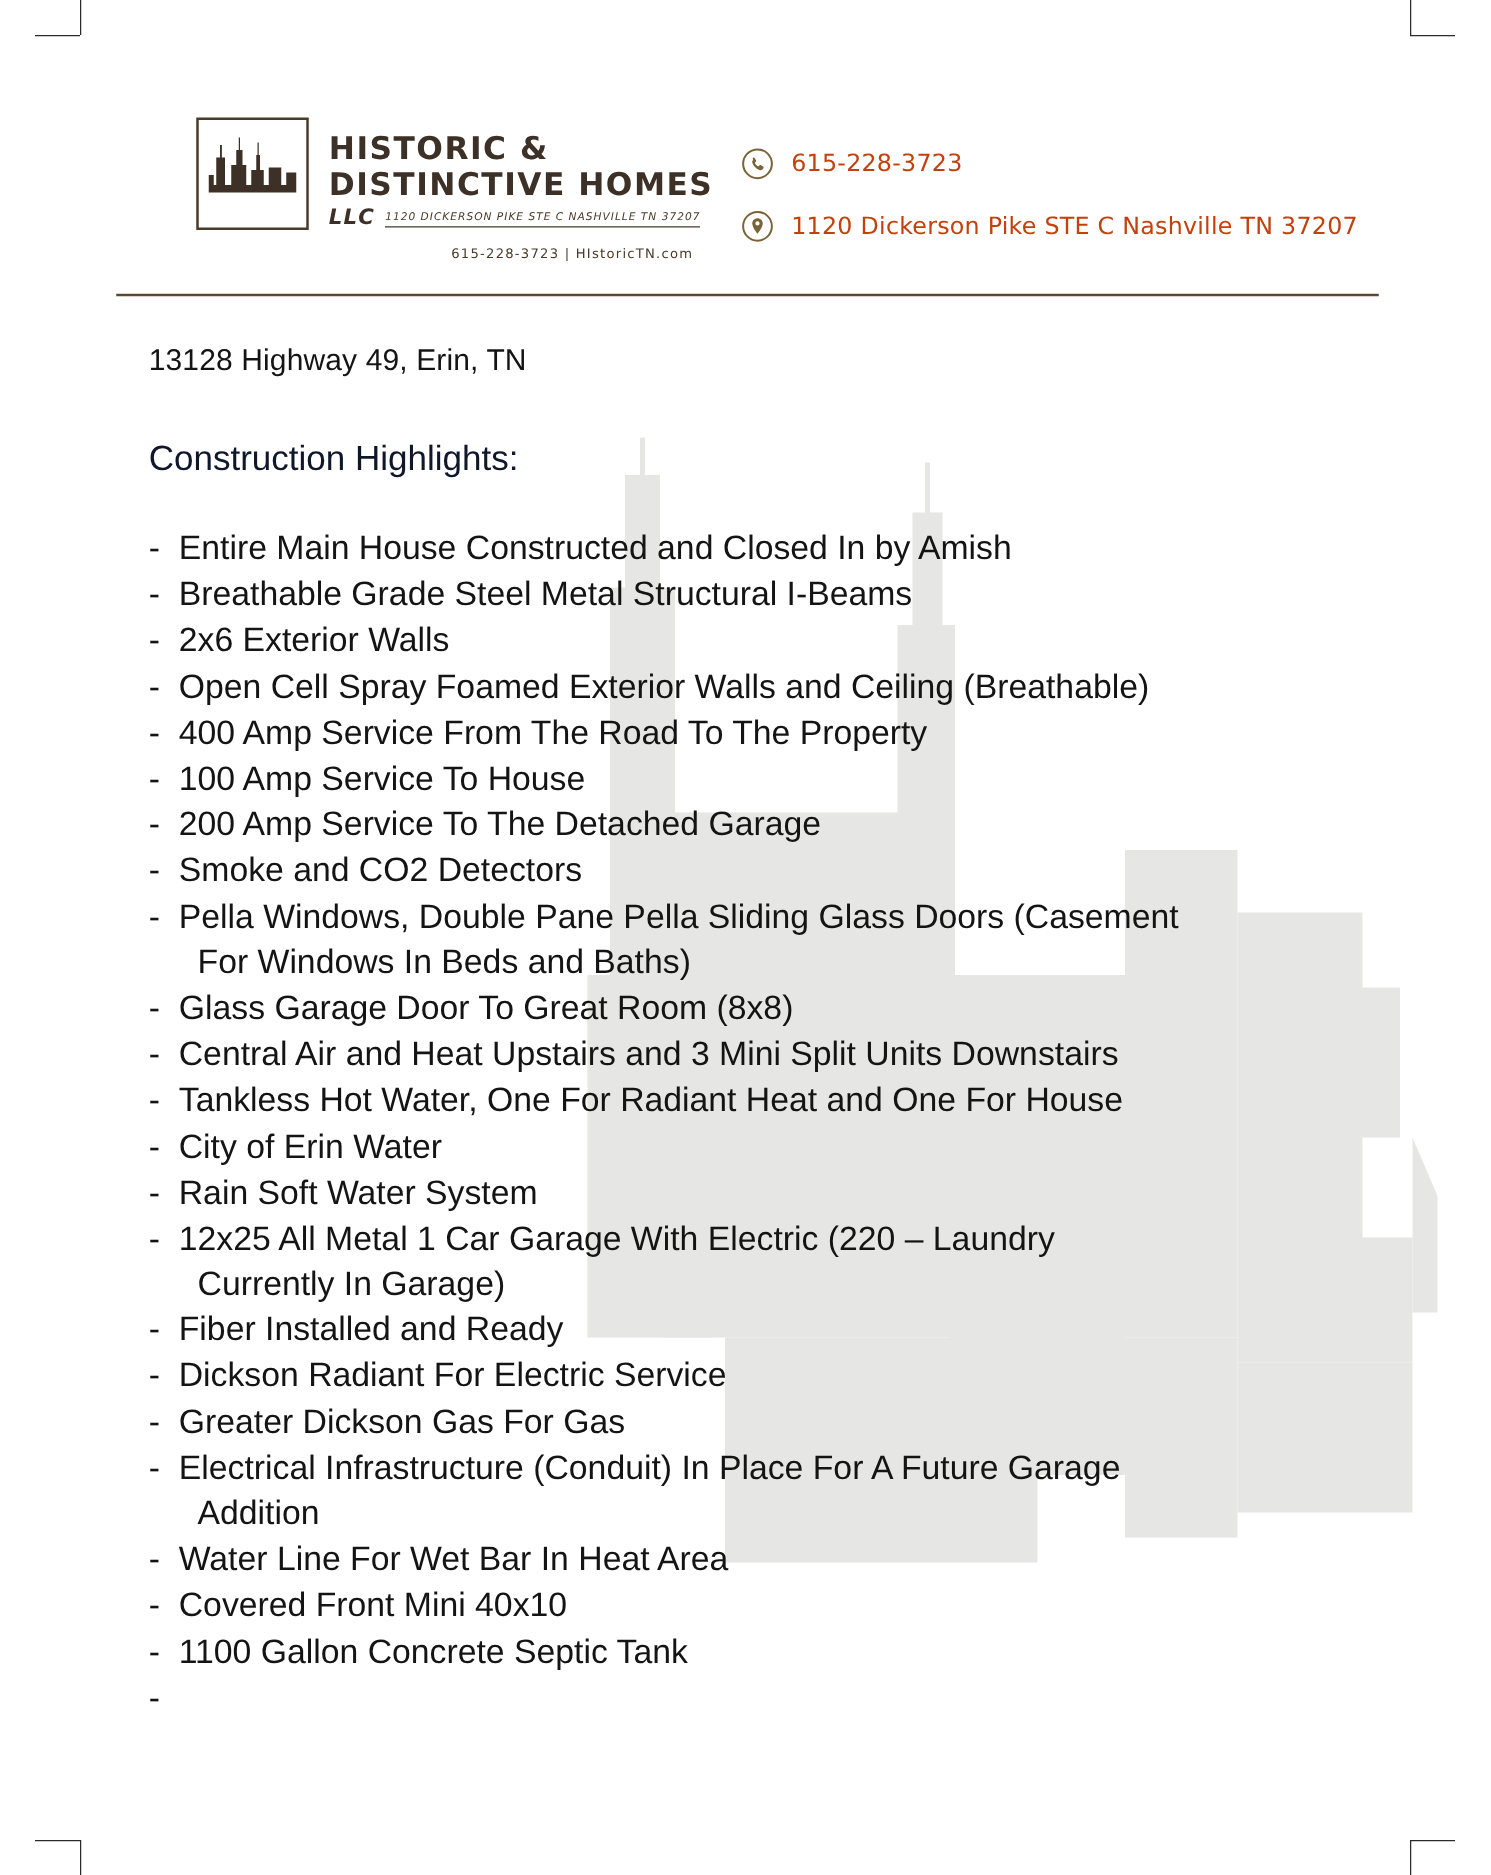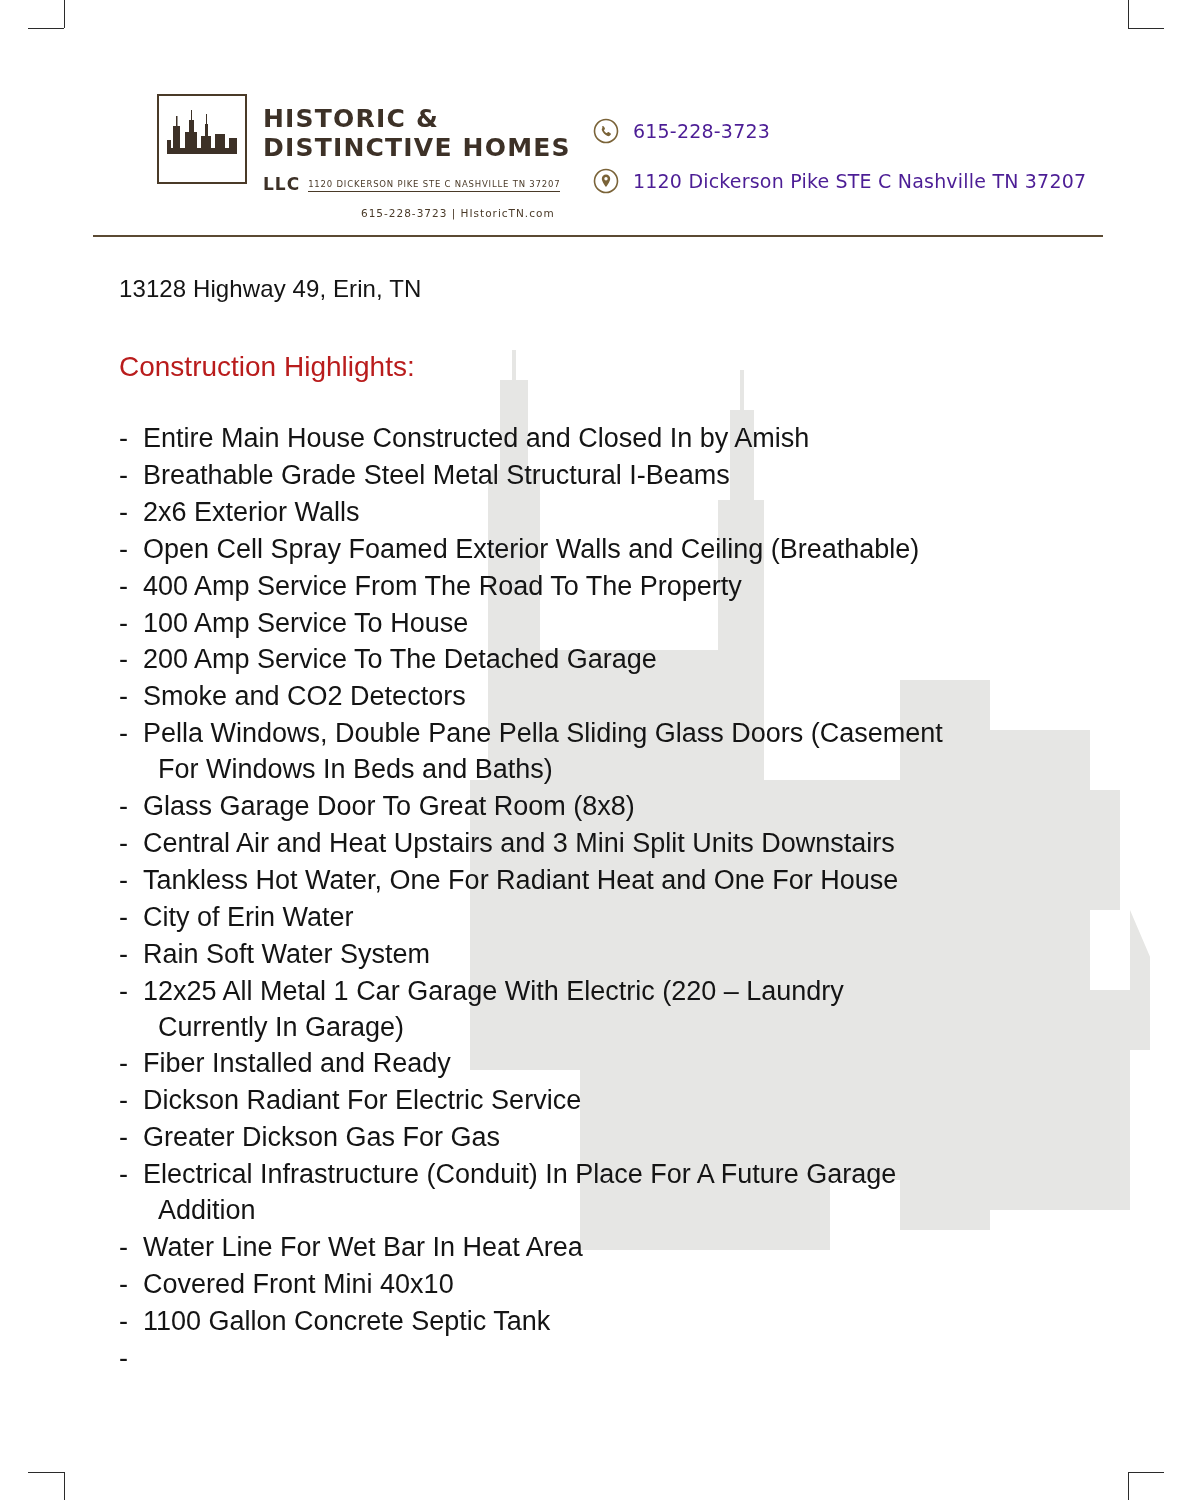--- a/index.html
+++ b/index.html
@@ -76,21 +76,22 @@
     letter-spacing: 1.2px;
     color: #3d3127;
     font-weight: 600;
     line-height: 1.16;
     white-space: nowrap;
   }
   .brand-llc-row {
     display: flex;
     align-items: flex-end;
     gap: 8px;
-    margin-top: 12px;
+    margin-top: 2px;
+    font-style: italic;
   }
   .brand-llc {
     font-family: "DejaVu Sans", sans-serif;
     font-size: 17px;
     letter-spacing: 1px;
     color: #3d3127;
     font-weight: 600;
   }
   .brand-addr {
     font-family: "DejaVu Sans", sans-serif;
@@ -124,21 +125,21 @@
   }
   .contact-icon {
     width: 26px;
     height: 26px;
     flex: 0 0 26px;
     margin-right: 14px;
   }
   .contact-text {
     font-family: "DejaVu Sans", sans-serif;
     font-size: 19px;
-    color: #4c1d95;
+    color: #c2410c;
     letter-spacing: 0.2px;
     white-space: nowrap;
   }
 
   .rule {
     position: absolute;
     left: 93px;
     top: 235px;
     width: 1010px;
     height: 2px;
@@ -154,21 +155,21 @@
   }
   .addr-title {
     font-size: 24px;
     color: #141414;
     letter-spacing: 0.1px;
     margin: 0 0 48px 0;
     font-weight: 400;
   }
   .section-title {
     font-size: 28px;
-    color: #b91c1c;
+    color: #0f172a;
     margin: 0 0 38px 0;
     font-weight: 400;
   }
   ul.items {
     list-style: none;
     margin: 0;
     padding: 0;
   }
   ul.items li {
     font-size: 27px;

